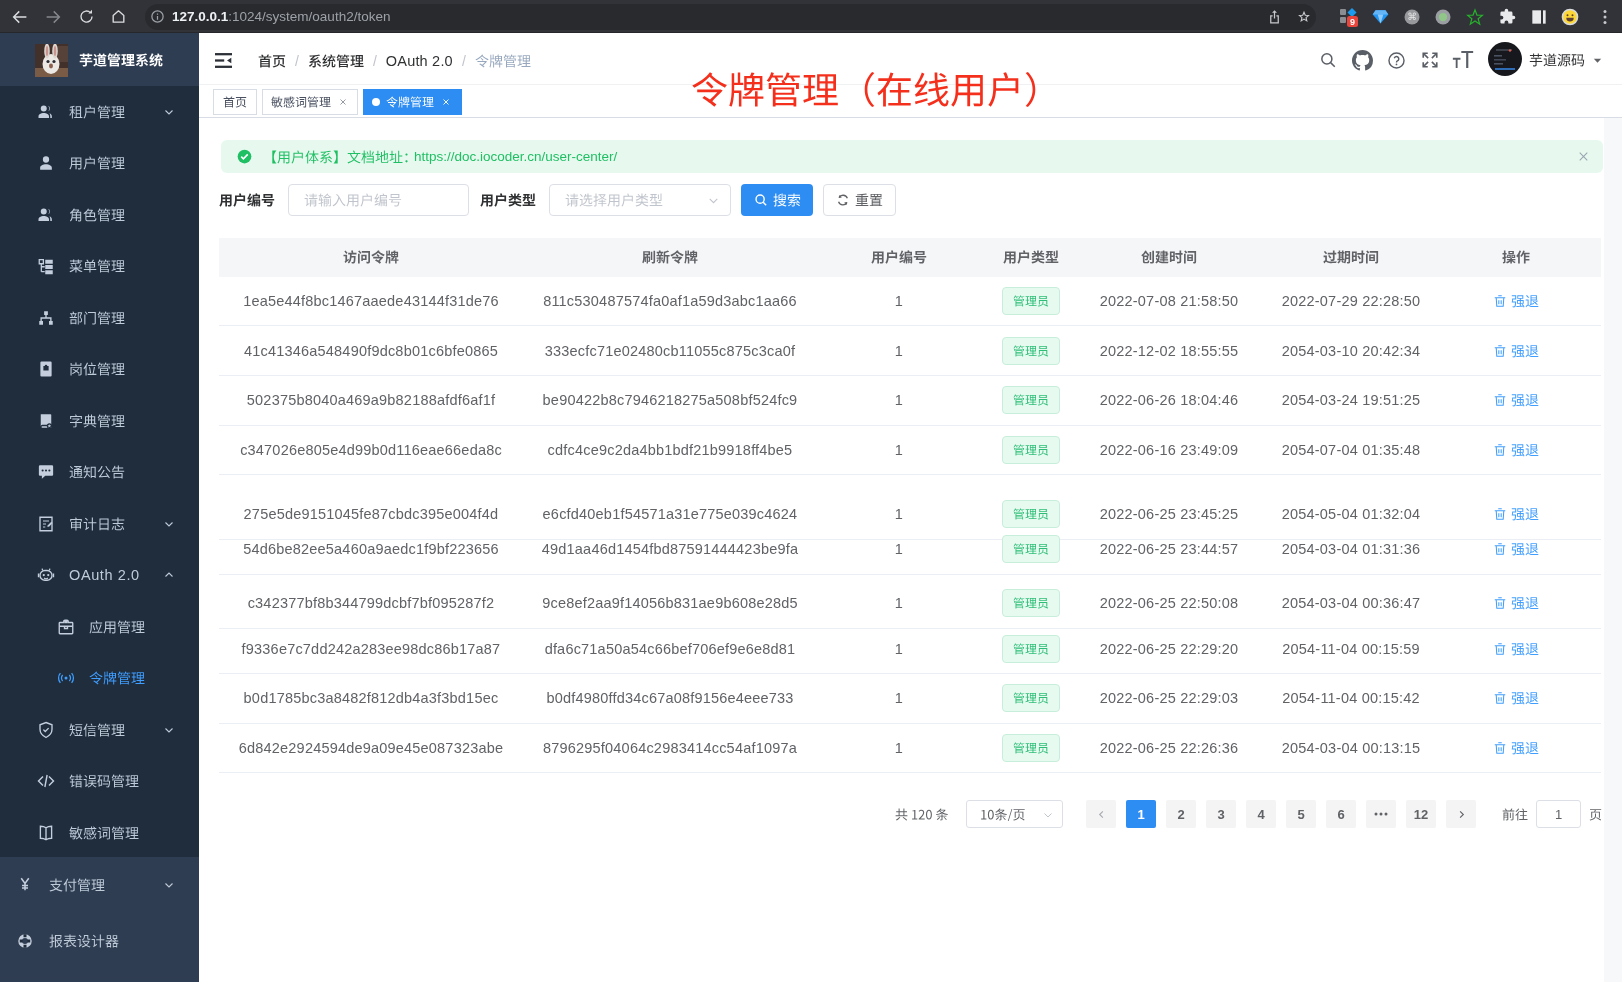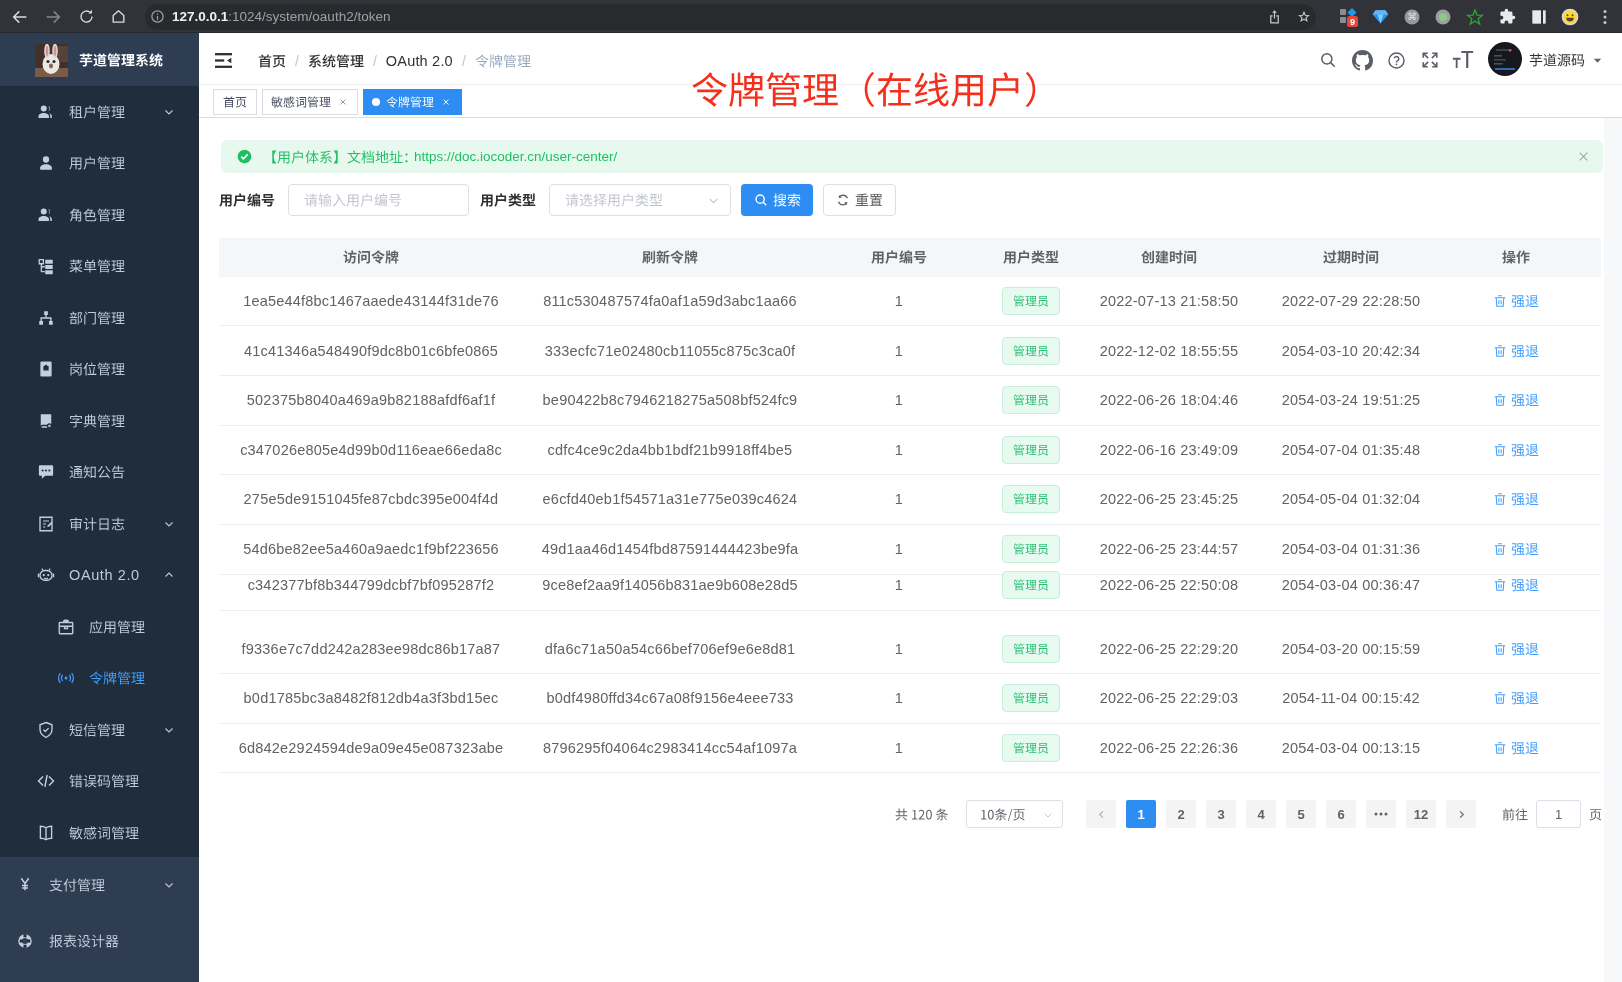--- a/index.html
+++ b/index.html
@@ -655,21 +655,21 @@
     <div class="c" style="width:304px">1ea5e44f8bc1467aaede43144f31de76</div>
     <div class="c" style="width:294px">811c530487574fa0af1a59d3abc1aa66</div>
     <div class="c" style="width:164px">1</div>
     <div class="c" style="width:100px">
       <span class="tagadm">
         <svg width="36" height="12" viewBox="0 0 36 12">
           <use href="#tga" fill="#2cbe76"></use>
         </svg>
       </span>
     </div>
-    <div class="c" style="width:176px">2022-07-13 21:58:50</div>
+    <div class="c" style="width:176px">2022-07-08 21:58:50</div>
     <div class="c" style="width:188px">2022-07-29 22:28:50</div>
     <div class="c" style="width:141px">
       <svg width="14" height="14" viewBox="0 0 24 24" style="margin-right:4px">
         <path d="M9 3h6M3 6.5h18M5.5 6.5l1 14.5h11l1-14.5M10 10.5v7M14 10.5v7" stroke="#409eff" stroke-width="1.8" fill="none"></path>
       </svg>
       <svg width="28" height="14" viewBox="0 0 28 14">
         <use href="#qt" fill="#409eff"></use>
       </svg>
     </div>
   </div>
@@ -732,21 +732,21 @@
     <div class="c" style="width:188px">2054-07-04 01:35:48</div>
     <div class="c" style="width:141px">
       <svg width="14" height="14" viewBox="0 0 24 24" style="margin-right:4px">
         <path d="M9 3h6M3 6.5h18M5.5 6.5l1 14.5h11l1-14.5M10 10.5v7M14 10.5v7" stroke="#409eff" stroke-width="1.8" fill="none"></path>
       </svg>
       <svg width="28" height="14" viewBox="0 0 28 14">
         <use href="#qt" fill="#409eff"></use>
       </svg>
     </div>
   </div>
-<div class="trow" style="top:475px">
+<div class="trow" style="top:490px">
     <div class="c" style="width:304px">275e5de9151045fe87cbdc395e004f4d</div>
     <div class="c" style="width:294px">e6cfd40eb1f54571a31e775e039c4624</div>
     <div class="c" style="width:164px">1</div>
     <div class="c" style="width:100px">
       <span class="tagadm">
         <svg width="36" height="12" viewBox="0 0 36 12">
           <use href="#tga" fill="#2cbe76"></use>
         </svg>
       </span>
     </div>
@@ -776,21 +776,21 @@
     <div class="c" style="width:188px">2054-03-04 01:31:36</div>
     <div class="c" style="width:141px">
       <svg width="14" height="14" viewBox="0 0 24 24" style="margin-right:4px">
         <path d="M9 3h6M3 6.5h18M5.5 6.5l1 14.5h11l1-14.5M10 10.5v7M14 10.5v7" stroke="#409eff" stroke-width="1.8" fill="none"></path>
       </svg>
       <svg width="28" height="14" viewBox="0 0 28 14">
         <use href="#qt" fill="#409eff"></use>
       </svg>
     </div>
   </div>
-<div class="trow" style="top:561px">
+<div class="trow" style="top:579px">
     <div class="c" style="width:304px">c342377bf8b344799dcbf7bf095287f2</div>
     <div class="c" style="width:294px">9ce8ef2aa9f14056b831ae9b608e28d5</div>
     <div class="c" style="width:164px">1</div>
     <div class="c" style="width:100px">
       <span class="tagadm">
         <svg width="36" height="12" viewBox="0 0 36 12">
           <use href="#tga" fill="#2cbe76"></use>
         </svg>
       </span>
     </div>
@@ -810,21 +810,21 @@
     <div class="c" style="width:294px">dfa6c71a50a54c66bef706ef9e6e8d81</div>
     <div class="c" style="width:164px">1</div>
     <div class="c" style="width:100px">
       <span class="tagadm">
         <svg width="36" height="12" viewBox="0 0 36 12">
           <use href="#tga" fill="#2cbe76"></use>
         </svg>
       </span>
     </div>
     <div class="c" style="width:176px">2022-06-25 22:29:20</div>
-    <div class="c" style="width:188px">2054-03-20 00:15:59</div>
+    <div class="c" style="width:188px">2054-11-04 00:15:59</div>
     <div class="c" style="width:141px">
       <svg width="14" height="14" viewBox="0 0 24 24" style="margin-right:4px">
         <path d="M9 3h6M3 6.5h18M5.5 6.5l1 14.5h11l1-14.5M10 10.5v7M14 10.5v7" stroke="#409eff" stroke-width="1.8" fill="none"></path>
       </svg>
       <svg width="28" height="14" viewBox="0 0 28 14">
         <use href="#qt" fill="#409eff"></use>
       </svg>
     </div>
   </div>
 <div class="trow" style="top:674.1000000000001px">

